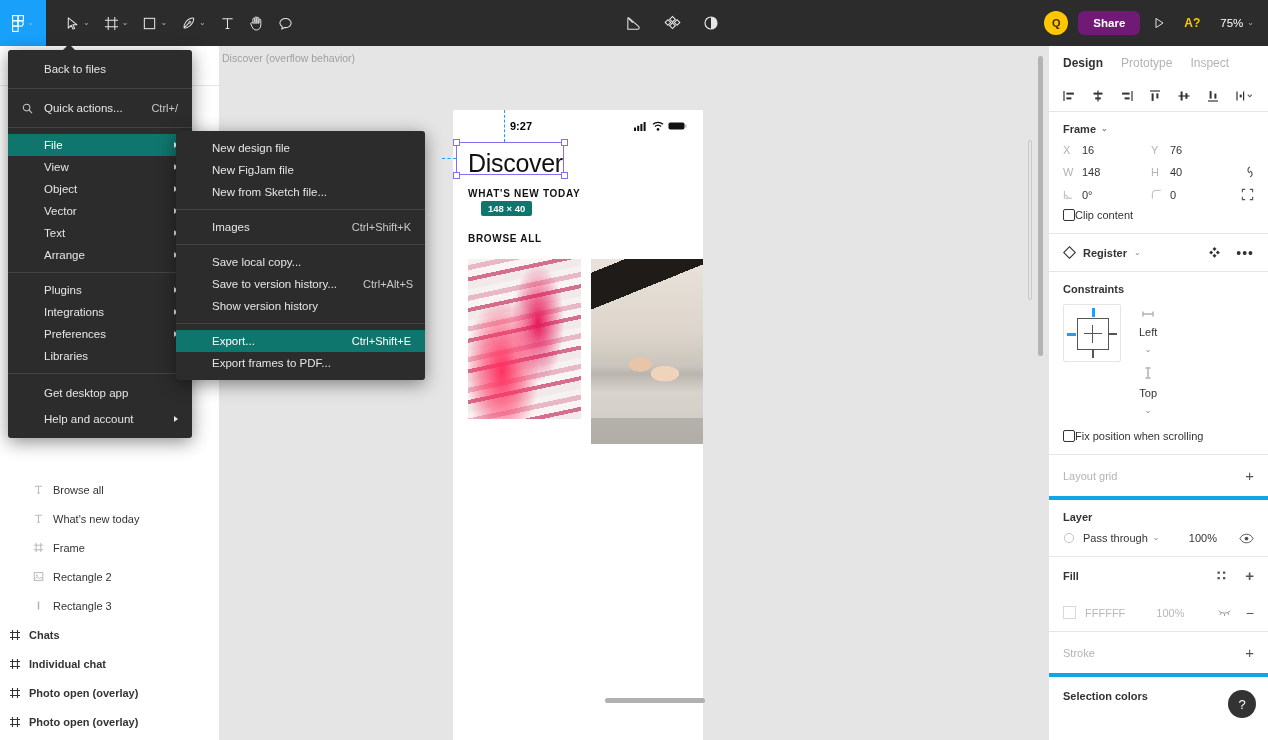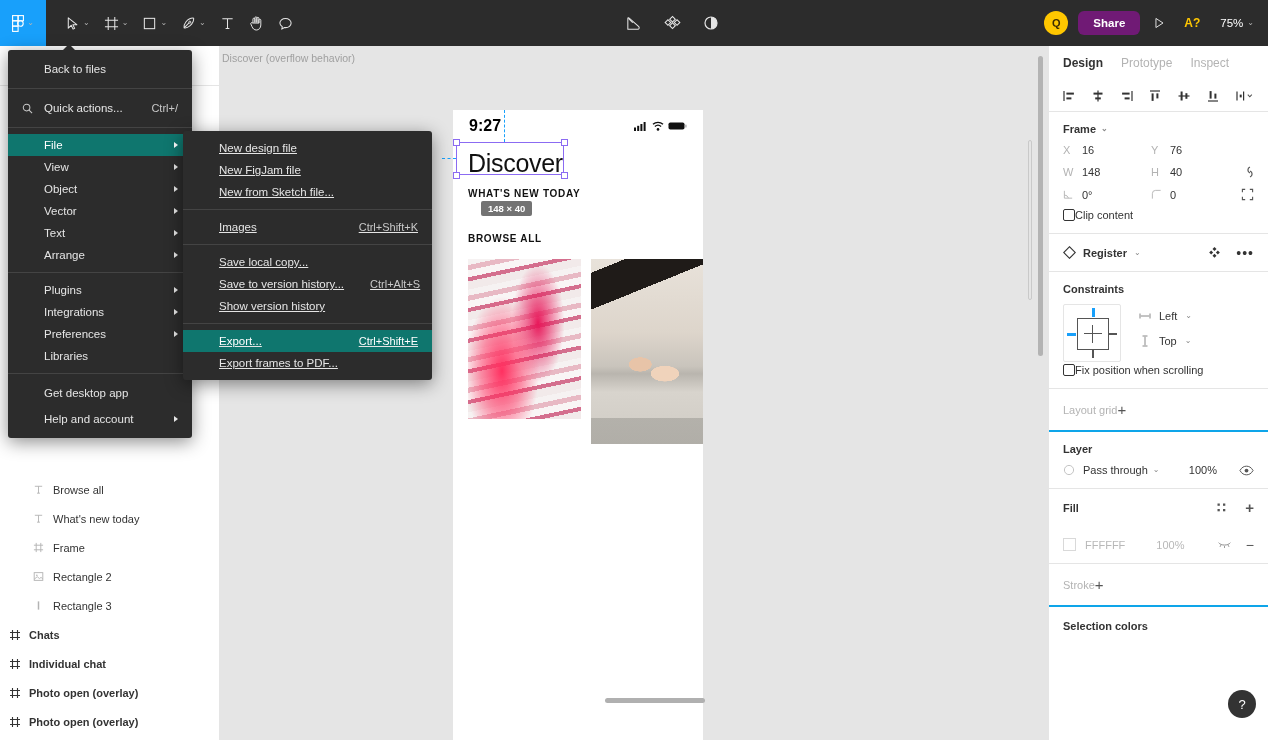--- a/index.html
+++ b/index.html
@@ -79,21 +79,21 @@
   .frame-label {
     position: absolute; left: 222px; top: 52px;
     font-size: 10.5px; color: #a0a0a0;
   }
   .phone {
     position: absolute; left: 233px; top: 64px; width: 250px; height: 690px;
     background: #fff; overflow: hidden;
   }
   .status-bar {
     height: 32px; display: flex; align-items: center; justify-content: space-between;
-    padding: 0 16px; font-size: 16px; font-weight: bold; color: #000;
+    padding: 0 16px; font-size: 11px; font-weight: bold; color: #000; margin-left: 41px;
   }
   .sb-icons { display: flex; align-items: center; gap: 4px; }
   .discover-title {
     font-size: 25px; color: #111; padding-left: 15px; margin-top: 6px;
     letter-spacing: -0.3px; line-height: 30px; font-weight: normal;
   }
   .section-label {
     font-size: 10px; font-weight: bold; letter-spacing: 0.7px;
     color: #111; padding-left: 15px; margin-top: 10px;
   }
@@ -157,21 +157,21 @@
   
   .sel-box {
     position: absolute; border: 1.5px solid #8b6bf2;
     pointer-events: none;
   }
   .sel-handle {
     position: absolute; width: 7px; height: 7px; background: #fff;
     border: 1.5px solid #8b6bf2;
   }
   .sel-dim {
-    position: absolute; background: #737373; color: #fff; font-size: 9.5px;
+    position: absolute; background: #0f766e; color: #fff; font-size: 9.5px;
     font-weight: bold; padding: 2px 7px; border-radius: 2px; white-space: nowrap;
   }
   .guide-v {
     position: absolute; border-left: 1px dashed #18a0fb; pointer-events: none;
   }
   .guide-h {
     position: absolute; border-top: 1px dashed #18a0fb; pointer-events: none;
   }
   .canvas-scroll {
     position: absolute; right: 3px; top: 56px; width: 5px; height: 300px;
@@ -230,25 +230,25 @@
   .cgrid-inner {
     position: absolute; left: 13px; top: 13px; width: 32px; height: 32px;
     border: 1.3px solid #555;
   }
   .cg-plusv { position: absolute; left: 28px; top: 20px; width: 1.3px; height: 18px; background: #555; }
   .cg-plush { position: absolute; left: 20px; top: 28px; width: 18px; height: 1.3px; background: #555; }
   .cg-t { position: absolute; left: 27.5px; top: 3px; width: 3px; height: 9px; background: #18a0fb; }
   .cg-l { position: absolute; left: 3px; top: 27.5px; width: 9px; height: 3px; background: #18a0fb; }
   .cg-r { position: absolute; right: 3px; top: 28.4px; width: 9px; height: 1.2px; background: #555; }
   .cg-b { position: absolute; left: 28.4px; bottom: 3px; width: 1.2px; height: 9px; background: #555; }
-  .cdrop { display: flex; align-items: center; gap: 8px; color: #333; margin-bottom: 13px; cursor: pointer; }
+  .cdrop { display: flex; align-items: center; gap: 8px; color: #333; margin-bottom: 13px; cursor: pointer; flex-direction: column; }
   .cdrop-ic { color: #888; width: 12px; display: flex; justify-content: center; }
   .muted-sec {
-    display: flex; align-items: center; 
-    padding: 13px 14px; border-bottom: 2px solid #0ea5e9; color: #b3b3b3;
+    display: flex; align-items: center; justify-content: space-between;
+    padding: 13px 14px; border-bottom: 4px solid #0ea5e9; color: #b3b3b3; gap: 40px;
   }
   .plus-btn { font-size: 15px; color: #555; cursor: pointer; line-height: 1; }
   .layer-blend {
     display: flex; align-items: center; gap: 8px; margin-top: 1px;
   }
   .blend-name { color: #333; display: flex; align-items: center; gap: 5px; cursor: pointer; }
   .opacity { margin-left: auto; color: #333; cursor: pointer; }
   .eye { margin-left: 14px; color: #555; cursor: pointer; }
   .fill-row { display: flex; align-items: center; gap: 9px; margin-top: 23px; }
   .swatch { width: 13px; height: 13px; border: 1px solid #d9d9d9; background: #fff; flex: 0 0 13px; cursor: pointer; }
@@ -262,21 +262,21 @@
     z-index: 30;
   }
 
   
   .menu {
     position: absolute; background: #2c2c2c; color: #e5e5e5;
     border-radius: 3px; box-shadow: 0 4px 18px rgba(0,0,0,.45);
     padding: 6px 0; z-index: 100; font-size: 11.5px;
   }
   .menu-main { left: 8px; top: 50px; width: 184px; }
-  .menu-sub { left: 183px; top: 131px; width: 249px; text-decoration: underline; }
+  .menu-sub { left: 176px; top: 131px; width: 249px; }
   .mi {
     height: 22px; display: flex; align-items: center;
     padding: 0 14px 0 36px; cursor: pointer; position: relative;
     white-space: nowrap;
   }
   .mi.sel { background: #0f766e; color: #fff; }
   .mi-arrow {
     margin-left: auto; font-size: 8px; line-height: 1;
     border-left: 4px solid currentColor; border-top: 3.5px solid transparent;
     border-bottom: 3.5px solid transparent; width: 0; height: 0;

